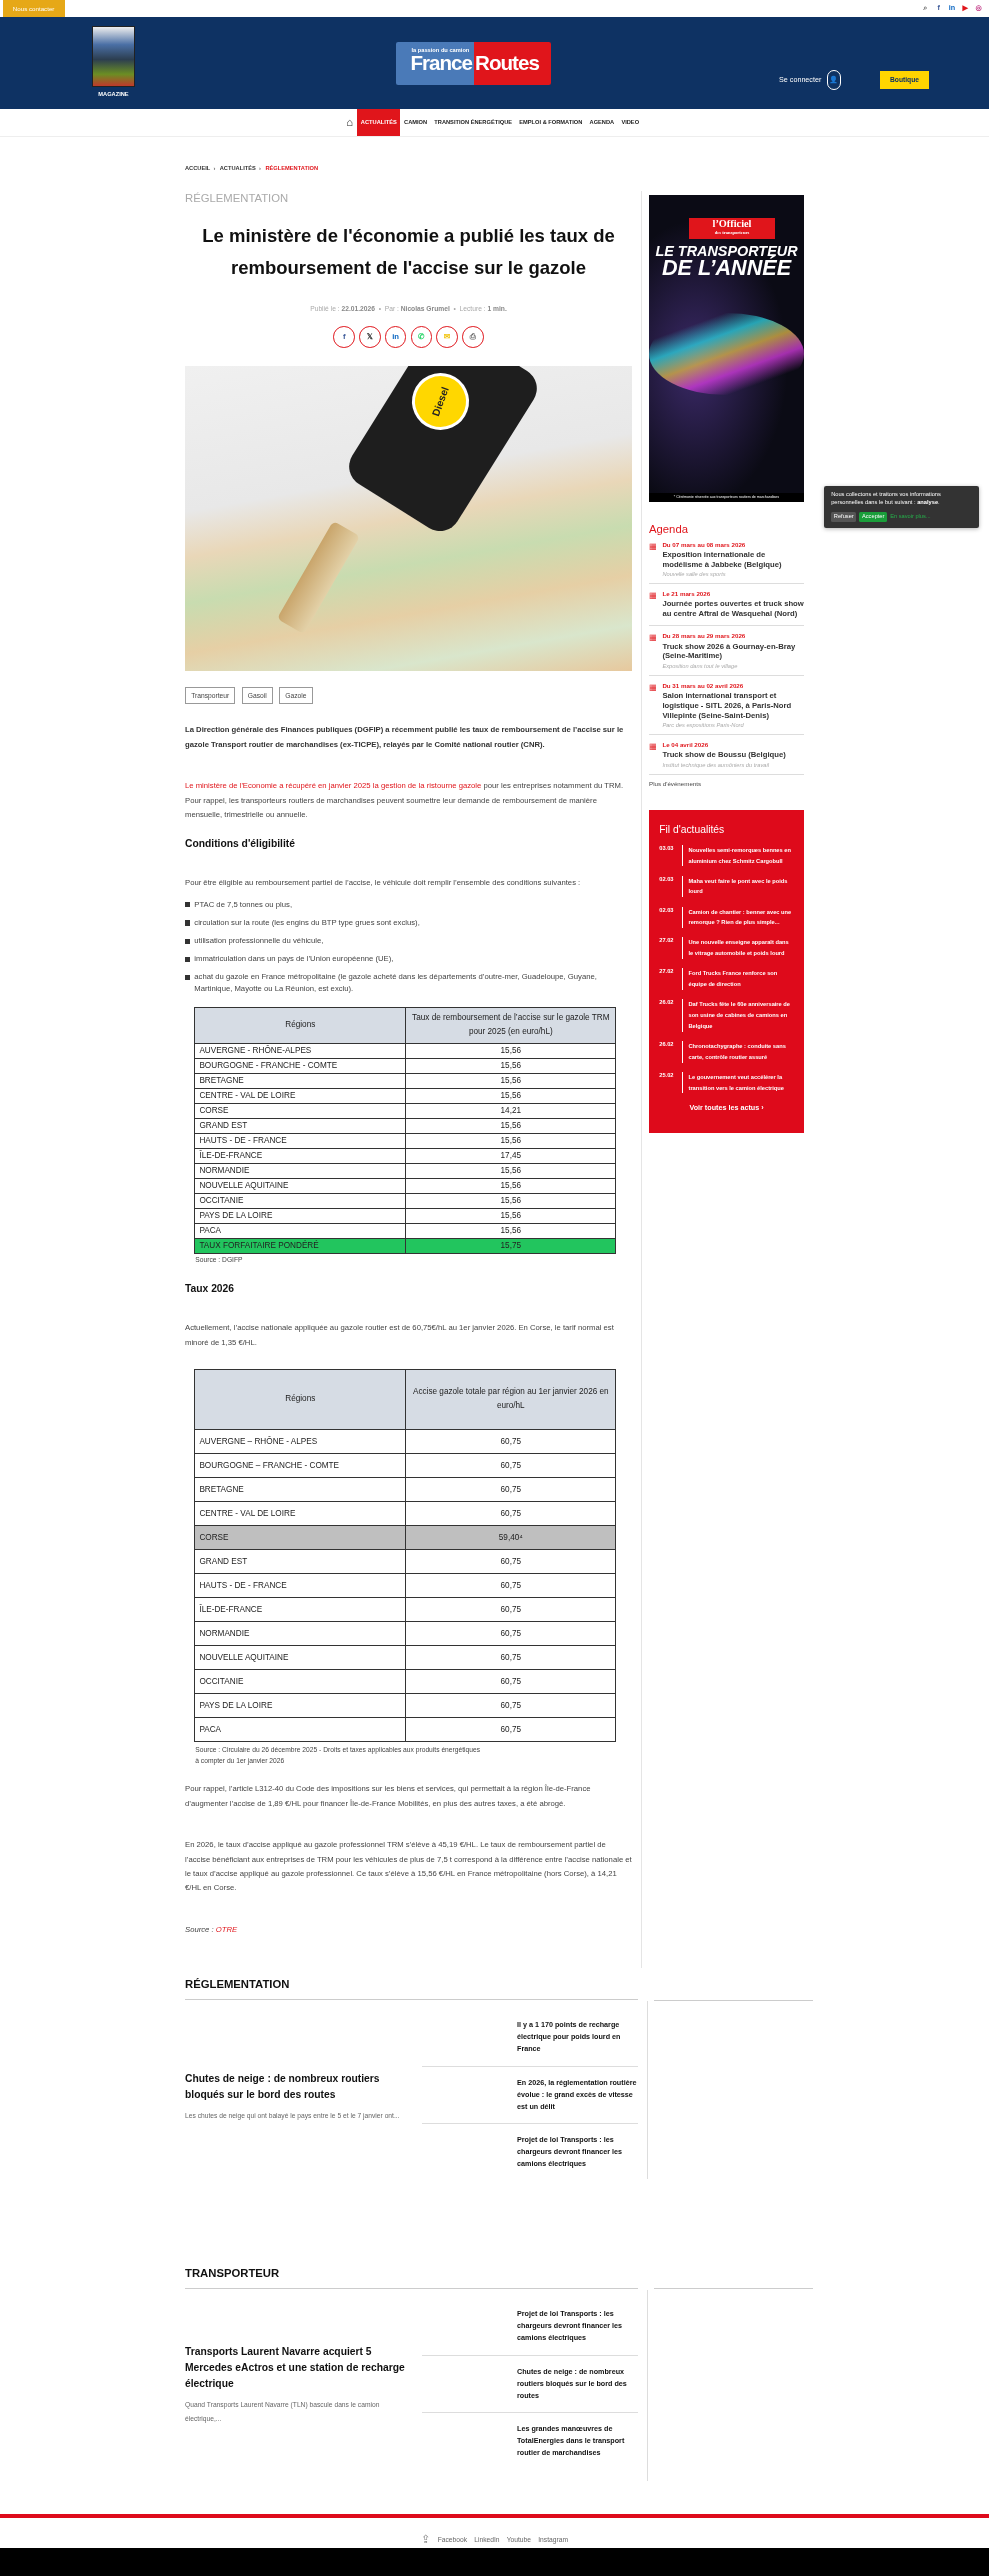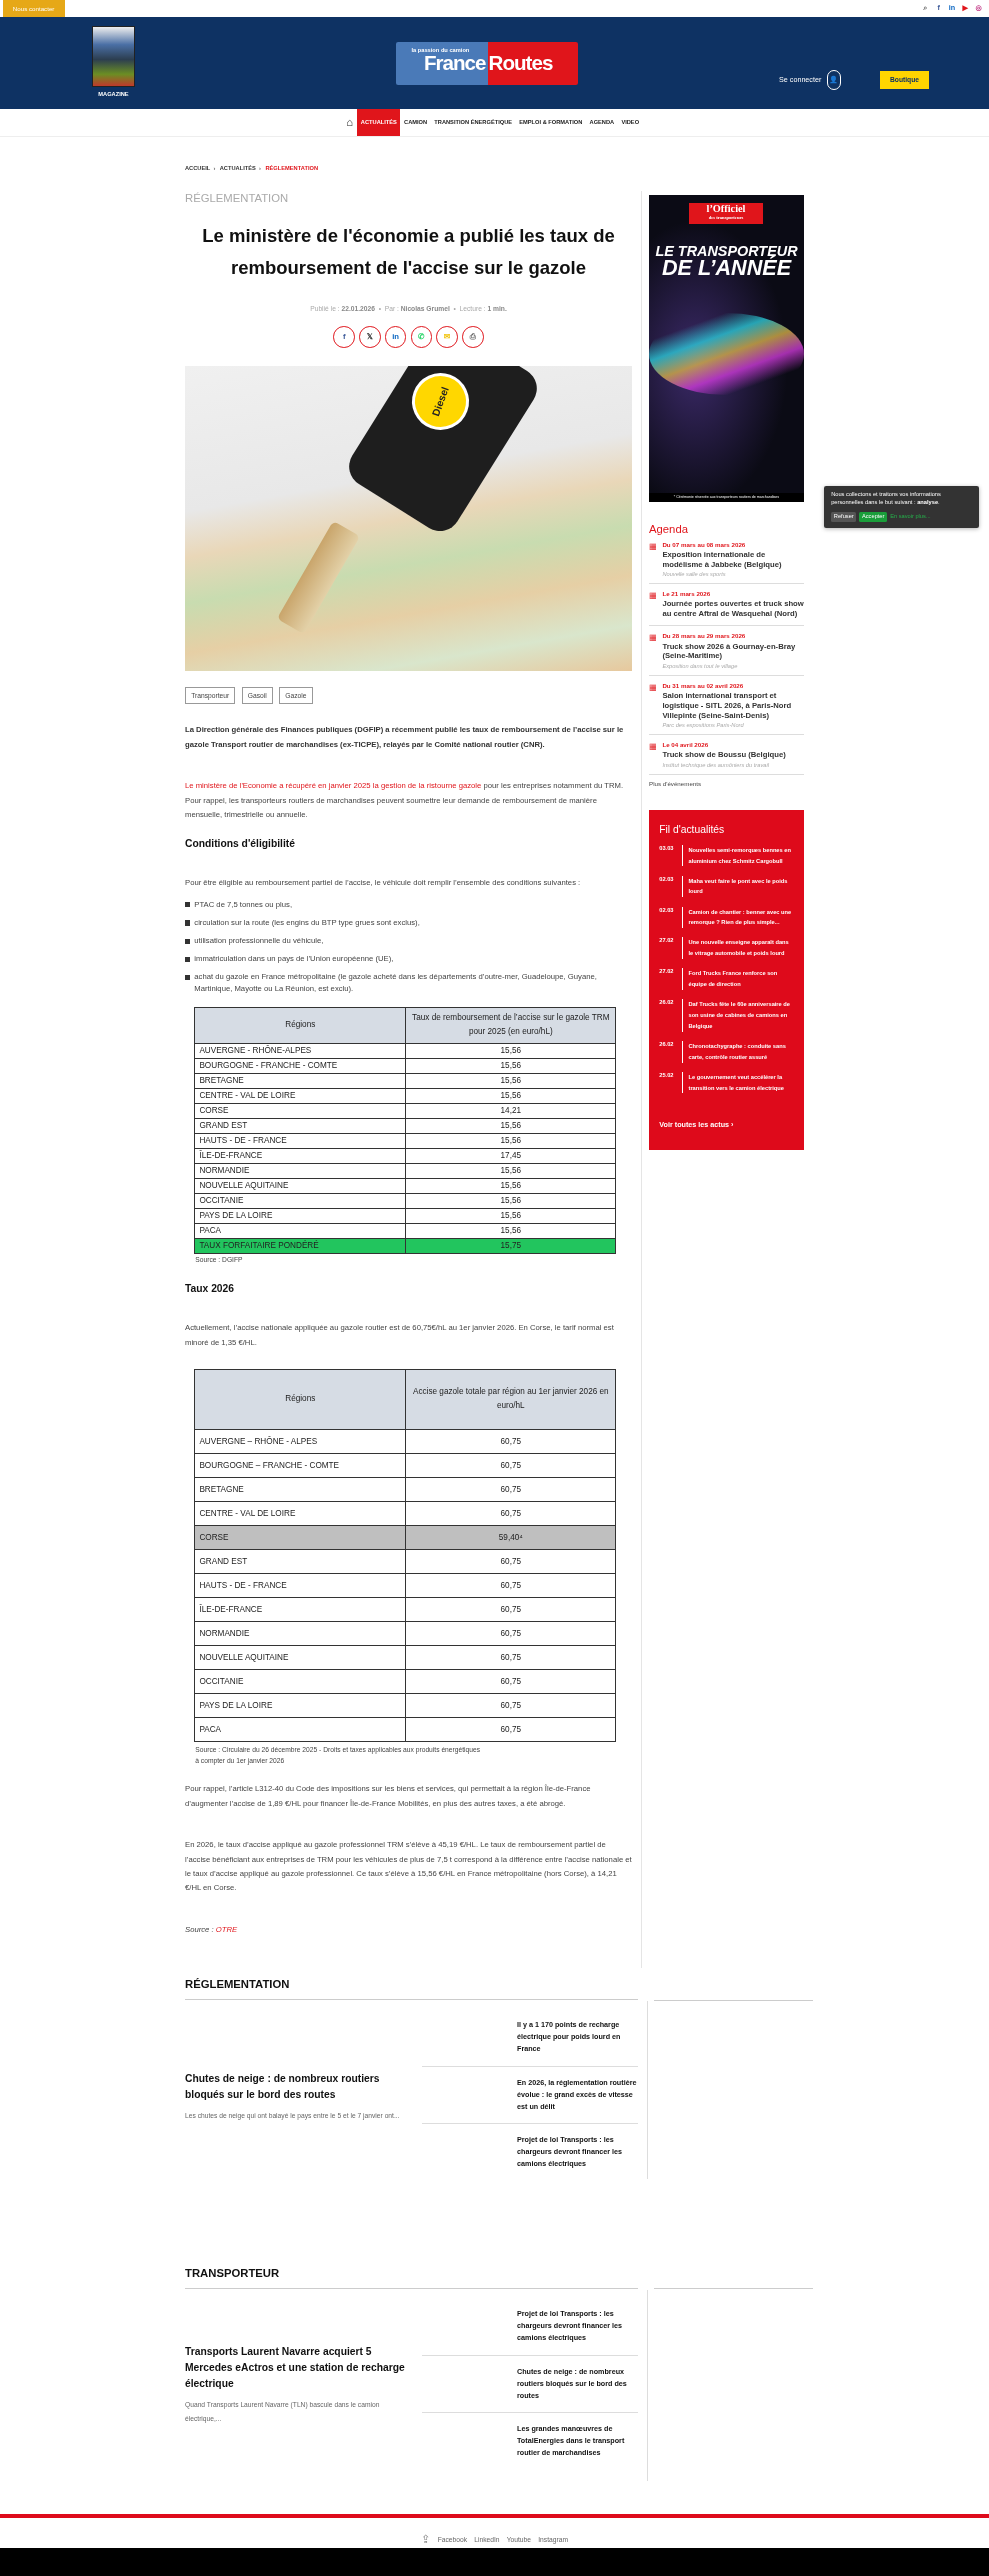--- a/index.html
+++ b/index.html
@@ -7,21 +7,21 @@
 a{color:inherit;text-decoration:none}
 .topbar{height:16.5px;background:#fff;position:relative}
 .contact-btn{position:absolute;left:2.6px;top:0;height:16.5px;width:18.5px;background:#e6a817;color:#fff;font-size:6.2px;display:flex;align-items:center;justify-content:center;width:18.5px}
 .contact-btn{width:18.5px}
 .socials{position:absolute;right:6.2px;top:3.1px;display:flex;gap:5.2px;align-items:center}
 .socials span{font-size:7.2px;font-weight:bold;display:inline-flex;width:8.2px;height:9.3px;align-items:center;justify-content:center}
 .header{height:92px;background:#0e3263;position:relative}
 .mag{position:absolute;left:92px;top:9.3px;width:43px;text-align:center}
 .mag-cover{width:43px;height:61px;background:linear-gradient(180deg,#eee 0%,#4a6fa5 30%,#2c3e50 55%,#6b8e23 80%,#c0392b 100%);border:0.5px solid #222}
 .mag-label{color:#fff;font-size:5.7px;margin-top:4.1px;font-weight:bold}
-.logo{position:absolute;left:396px;top:25px;width:182px;height:43px;display:flex;border-radius:2.1px;overflow:hidden}
+.logo{position:absolute;left:396px;top:25px;width:155px;height:43px;display:flex;border-radius:2.1px;overflow:hidden}
 .logo .l{flex:1;background:#4a7ab8;color:#fff;font-weight:bold;font-size:20.6px;display:flex;align-items:center;justify-content:flex-end;padding-right:2.1px;font-family:"Liberation Sans Narrow","Liberation Sans",sans-serif;letter-spacing:-1px}
 .logo .r{flex:1;background:#e0151b;color:#fff;font-weight:bold;font-size:20.6px;display:flex;align-items:center;padding-left:1px;letter-spacing:-1px}
 .logo .tag{position:absolute;top:5.2px;left:15.5px;color:#fff;font-size:5.7px;font-weight:bold}
 .connect{position:absolute;left:779px;top:53px;color:#fff;font-size:7.2px;display:flex;align-items:center;gap:5.2px}
 .connect .ic{width:14.4px;height:20.6px;border:0.5px solid #fff;border-radius:7.2px;display:flex;align-items:center;justify-content:center;font-size:7.2px}
 .boutique{position:absolute;left:880px;top:54px;width:49px;height:18.5px;background:#ffd500;color:#0e3263;font-size:6.7px;font-weight:bold;display:flex;align-items:center;justify-content:center}
 .nav{height:28px;display:flex;justify-content:center;align-items:center;border-bottom:0.5px solid #eee}
 .nav-inner{display:flex;align-items:center;height:28px}
 .nav-home{font-size:11.3px;color:#222;margin-right:4.1px}
 .nav a{font-size:5.7px;color:#222;font-weight:bold;padding:0 3.6px;height:28px;display:flex;align-items:center;text-transform:uppercase}
@@ -53,39 +53,39 @@
 th{background:#d6dce4;font-weight:normal;font-size:8.2px;color:#222;border:0.5px solid #333;padding:3.1px;line-height:14.4px}
 td{border:0.5px solid #333;font-size:8.2px;color:#222;padding:0 4.1px;height:15px}
 td.v{text-align:center}
 tr.grey td{background:#22c55e}
 tr.grey2 td{background:#bfbfbf}
 table.t2 td{height:24px}
 table.t2 th{height:60px}
 .tsrc{font-size:6.7px;color:#444;margin-left:10.3px;line-height:11.3px}
 .sidebar{position:absolute;left:649px;top:195px;width:155px}
 .ad{width:155px;height:307px;background:radial-gradient(ellipse at 30% 55%,#3c2a6a 0%,#0b0b15 60%),#000;position:relative;overflow:hidden}
-.ad-logo{position:absolute;left:40px;top:8px;width:74px;height:20.6px;background:#e0151b;color:#fff;text-align:center;font-weight:bold;font-size:10.3px;line-height:12.4px;font-family:"Liberation Serif",serif}
+.ad-logo{position:absolute;left:40px;top:23px;width:86px;height:20.6px;background:#e0151b;color:#fff;text-align:center;font-weight:bold;font-size:10.3px;line-height:12.4px;font-family:"Liberation Serif",serif}
 .ad-logo small{display:block;font-size:4.6px;line-height:5.2px}
 .ad-title{position:absolute;left:0;right:0;top:49px;text-align:center;color:#fff;font-weight:bold;font-style:italic;font-size:14.4px;line-height:15.5px}
 .ad-title big{font-size:21.6px}
 .ad-wave{position:absolute;left:0;top:118px;width:155px;height:82px;background:linear-gradient(160deg,transparent 20%,#2bd3e0 35%,#e0b84a 50%,#d63be0 65%,transparent 80%);opacity:.75;border-radius:50%}
 .ad-foot{position:absolute;left:0;right:0;bottom:0;height:9.3px;background:#000;color:#fff;font-size:3.6px;text-align:center;line-height:9.3px}
 .agenda-title{color:#e0151b;font-size:11.3px;margin-top:20.6px}
 .ag-item{display:flex;gap:5.2px;padding:6.2px 0;border-bottom:0.5px solid #ddd}
 .ag-ic{color:#e0151b;font-size:8.2px;width:8.2px;flex-shrink:0}
 .ag-date{color:#e0151b;font-size:6.2px;font-weight:bold}
 .ag-name{font-size:7.7px;font-weight:bold;color:#333;line-height:9.8px;margin-top:2.1px}
 .ag-place{font-size:5.7px;color:#aaa;font-style:italic;margin-top:1.5px}
 .more-ev{font-size:6.2px;color:#444;margin-top:5.2px}
 .fil{background:#de0a1b;margin-top:23px;padding:14.4px 10.3px 20.6px;color:#fff}
 .fil h3{font-size:10.3px;font-weight:normal;margin-bottom:7.2px}
 .fil-item{display:flex;margin-top:9.3px}
 .fil-date{width:23px;font-size:5.7px;font-weight:bold;flex-shrink:0}
 .fil-txt{border-left:0.5px solid #fff;padding-left:5.2px;font-size:5.7px;font-weight:bold;line-height:10.8px}
-.fil-all{margin-top:27px;font-size:7.2px;font-weight:bold}
+.fil-all{text-align:center;margin-top:10px;font-size:7.2px;font-weight:bold}
 .cookie{position:absolute;left:824px;top:486px;width:155px;background:#333;border-radius:2.1px;padding:5.2px 7.2px;color:#fff;font-size:5.7px;line-height:7.7px;box-shadow:0 1px 4.1px rgba(0,0,0,.3)}
 .cookie .btns{display:flex;gap:3.1px;margin-top:5.2px;align-items:center}
 .cookie .refuse{background:#555;padding:1.5px 2.6px;border-radius:1.5px}
 .cookie .accept{background:#1a9e3a;padding:1.5px 2.6px;border-radius:1.5px}
 .cookie .more{color:#25b14a}
 .vline{position:absolute;left:641px;top:191px;width:0.5px;height:1777px;background:#e5e5e5}
 .related{position:absolute;left:185px;width:618px}
 .rel-title{font-size:11.3px;font-weight:bold;color:#111;font-family:"Liberation Sans Narrow","Liberation Sans",sans-serif}
 .rel-line{height:0.5px;background:#ccc;margin-top:9.3px;width:453px}
 .rel-line2{position:absolute;left:469px;height:0.5px;background:#ccc;width:159px}

